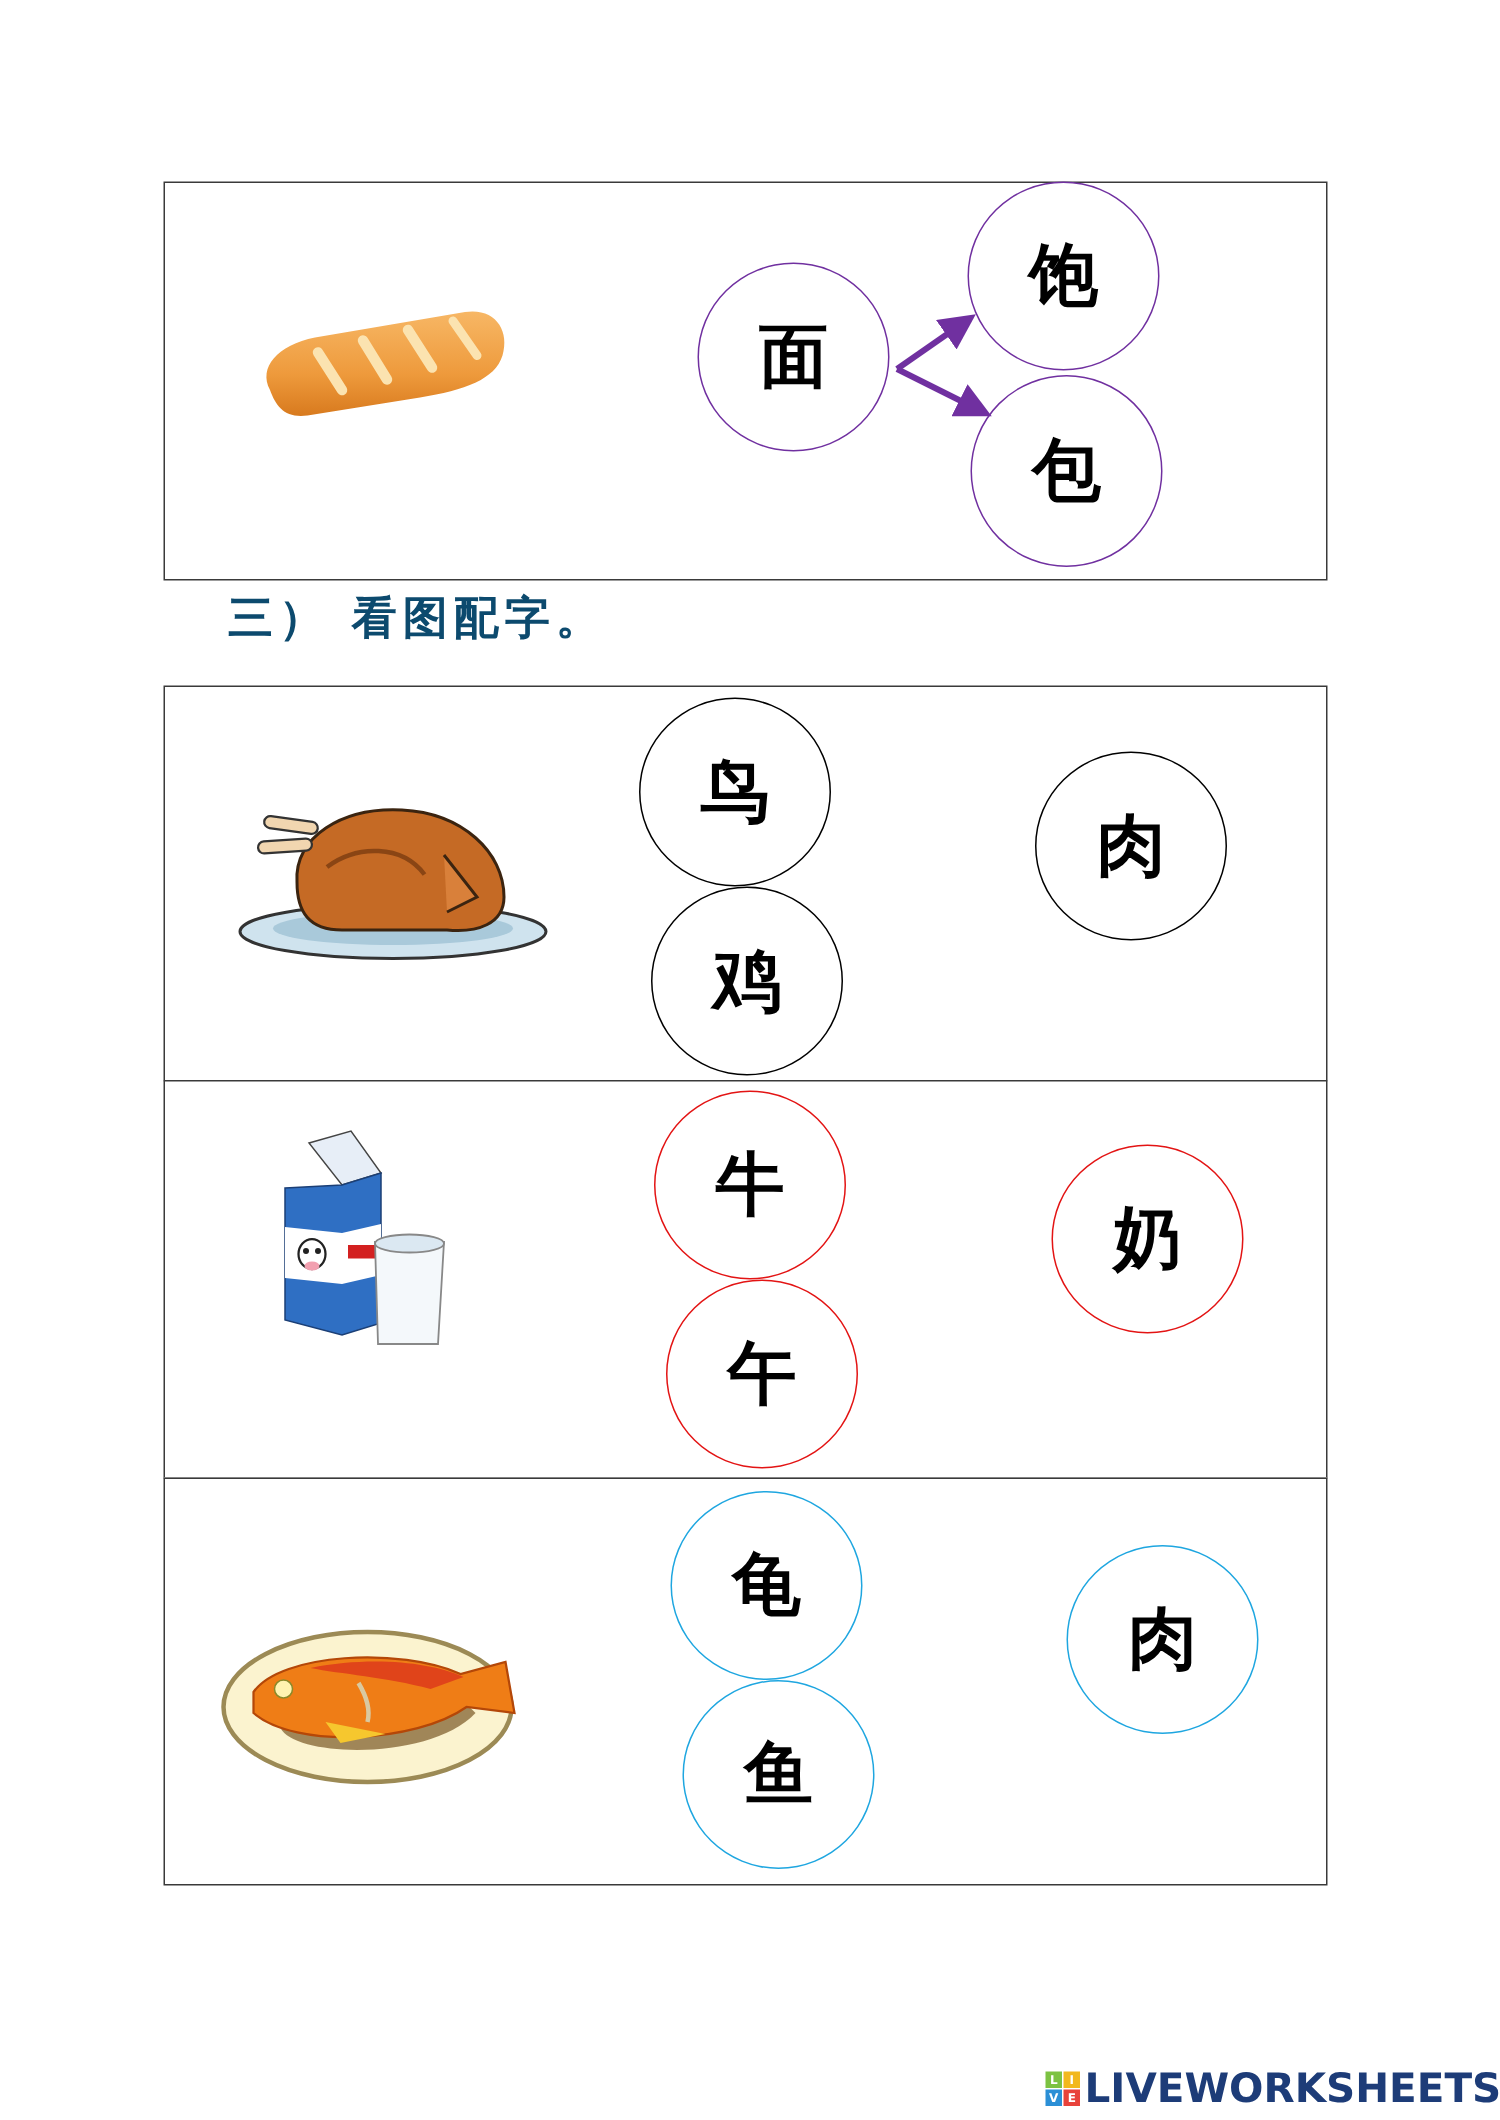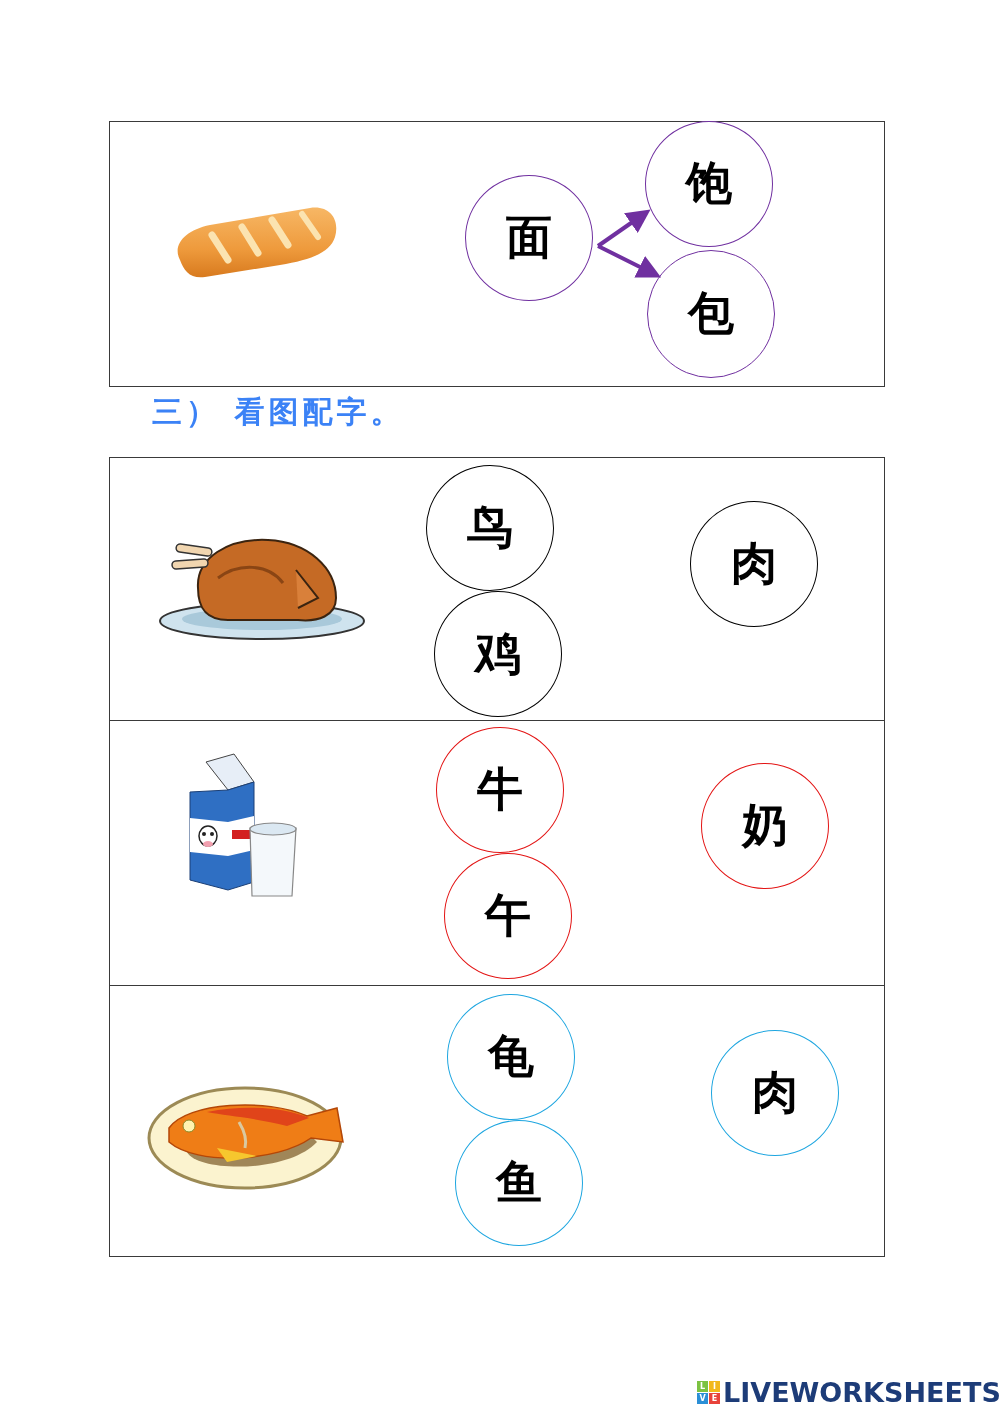--- a/index.html
+++ b/index.html
@@ -14,21 +14,21 @@
   .circle {
     position: absolute; border-radius: 50%; box-sizing: border-box;
     border: 1.6px solid #000; background: #fff;
     display: flex; align-items: center; justify-content: center;
     font-size: 46px; font-weight: bold; color: #000;
     font-family: "DejaVu Sans", "Liberation Sans", sans-serif;
     cursor: pointer;
   }
   .heading {
     position: absolute; left: 152px; top: 392px; font-size: 30px; font-weight: bold;
-    letter-spacing: 4px; color: #3b82f6;
+    letter-spacing: 4px; color: #0c4a6e;
     font-family: "DejaVu Sans", sans-serif;
   }
   svg.arrows { position: absolute; left: 0; top: 0; overflow: visible; pointer-events: none; }
   .pic { position: absolute; }
   .brand {
     position: absolute; left: 697px; top: 1377px; display: flex; align-items: center;
     font-family: "DejaVu Sans", "Liberation Sans", sans-serif; font-weight: bold;
     font-size: 27px; color: #1d3c78; letter-spacing: 0px;
   }
   .live-grid { display: grid; grid-template-columns: 11px 11px; grid-template-rows: 11px 11px; gap: 1px; margin-right: 3px; }

